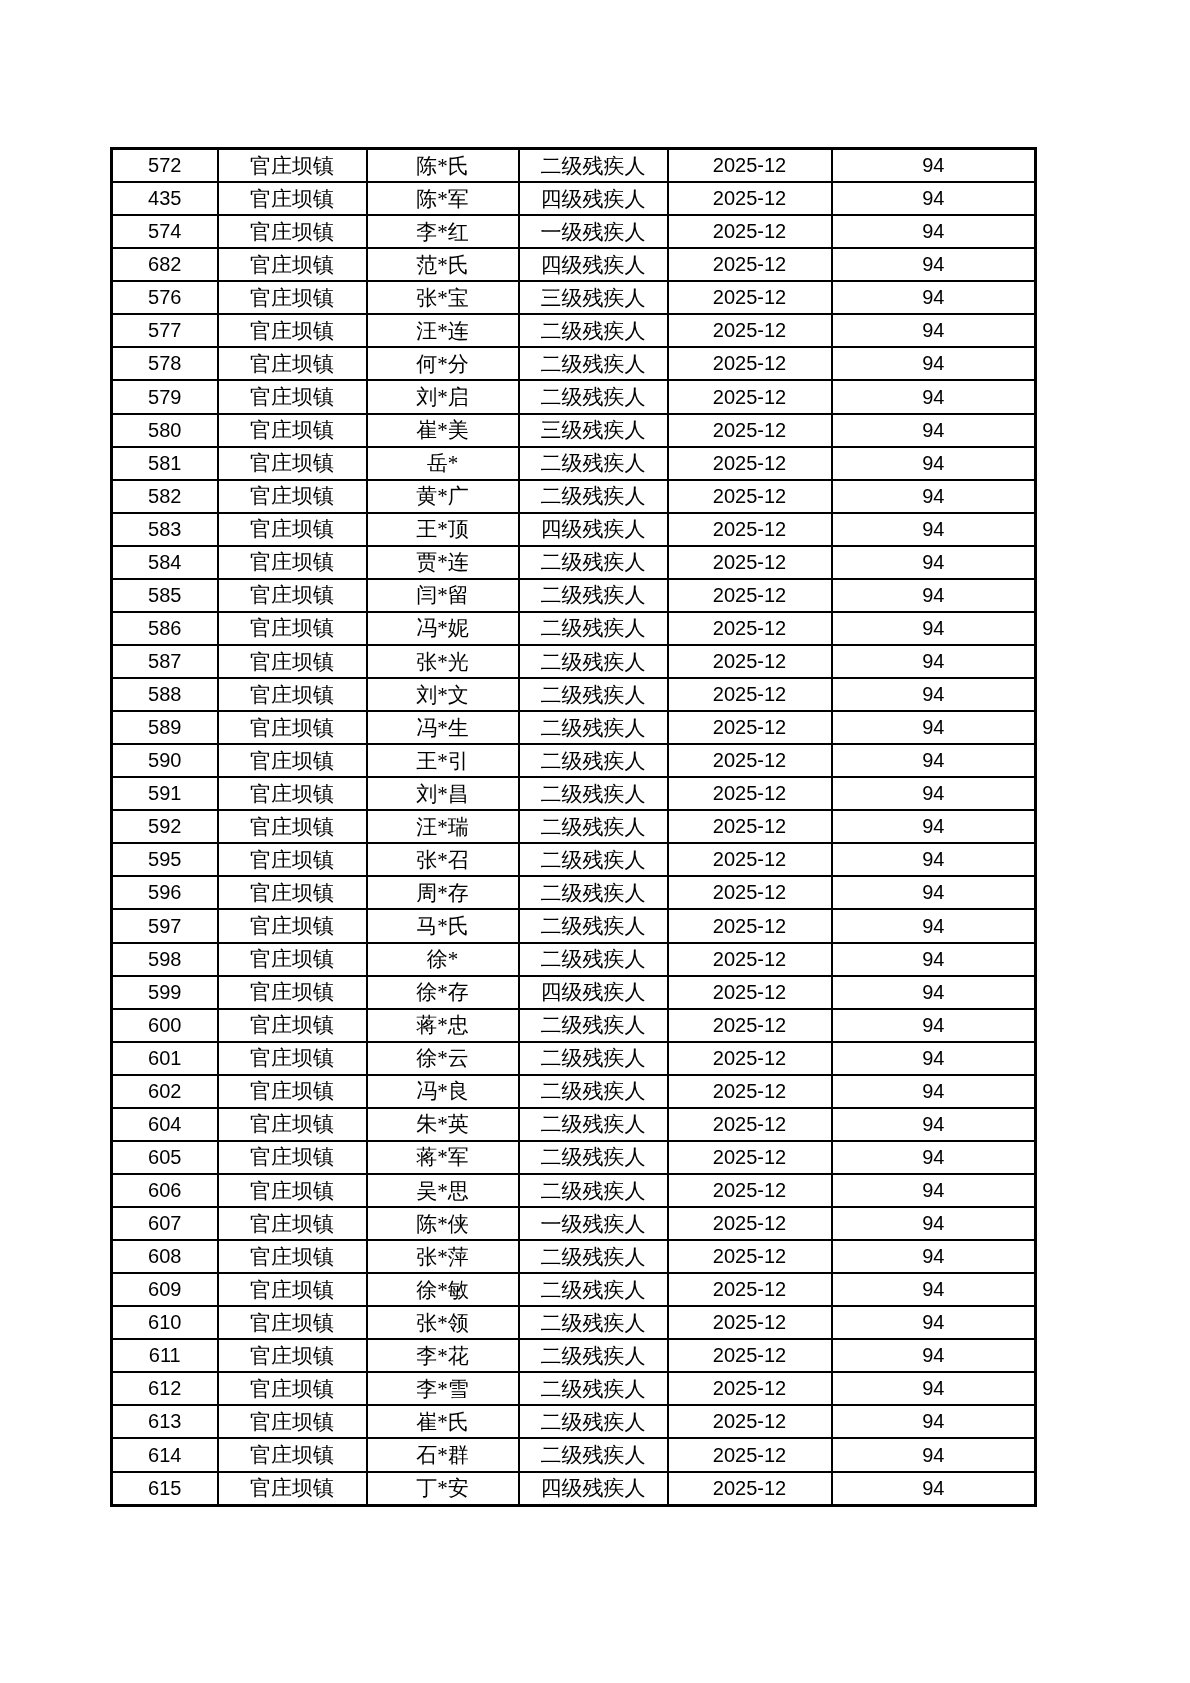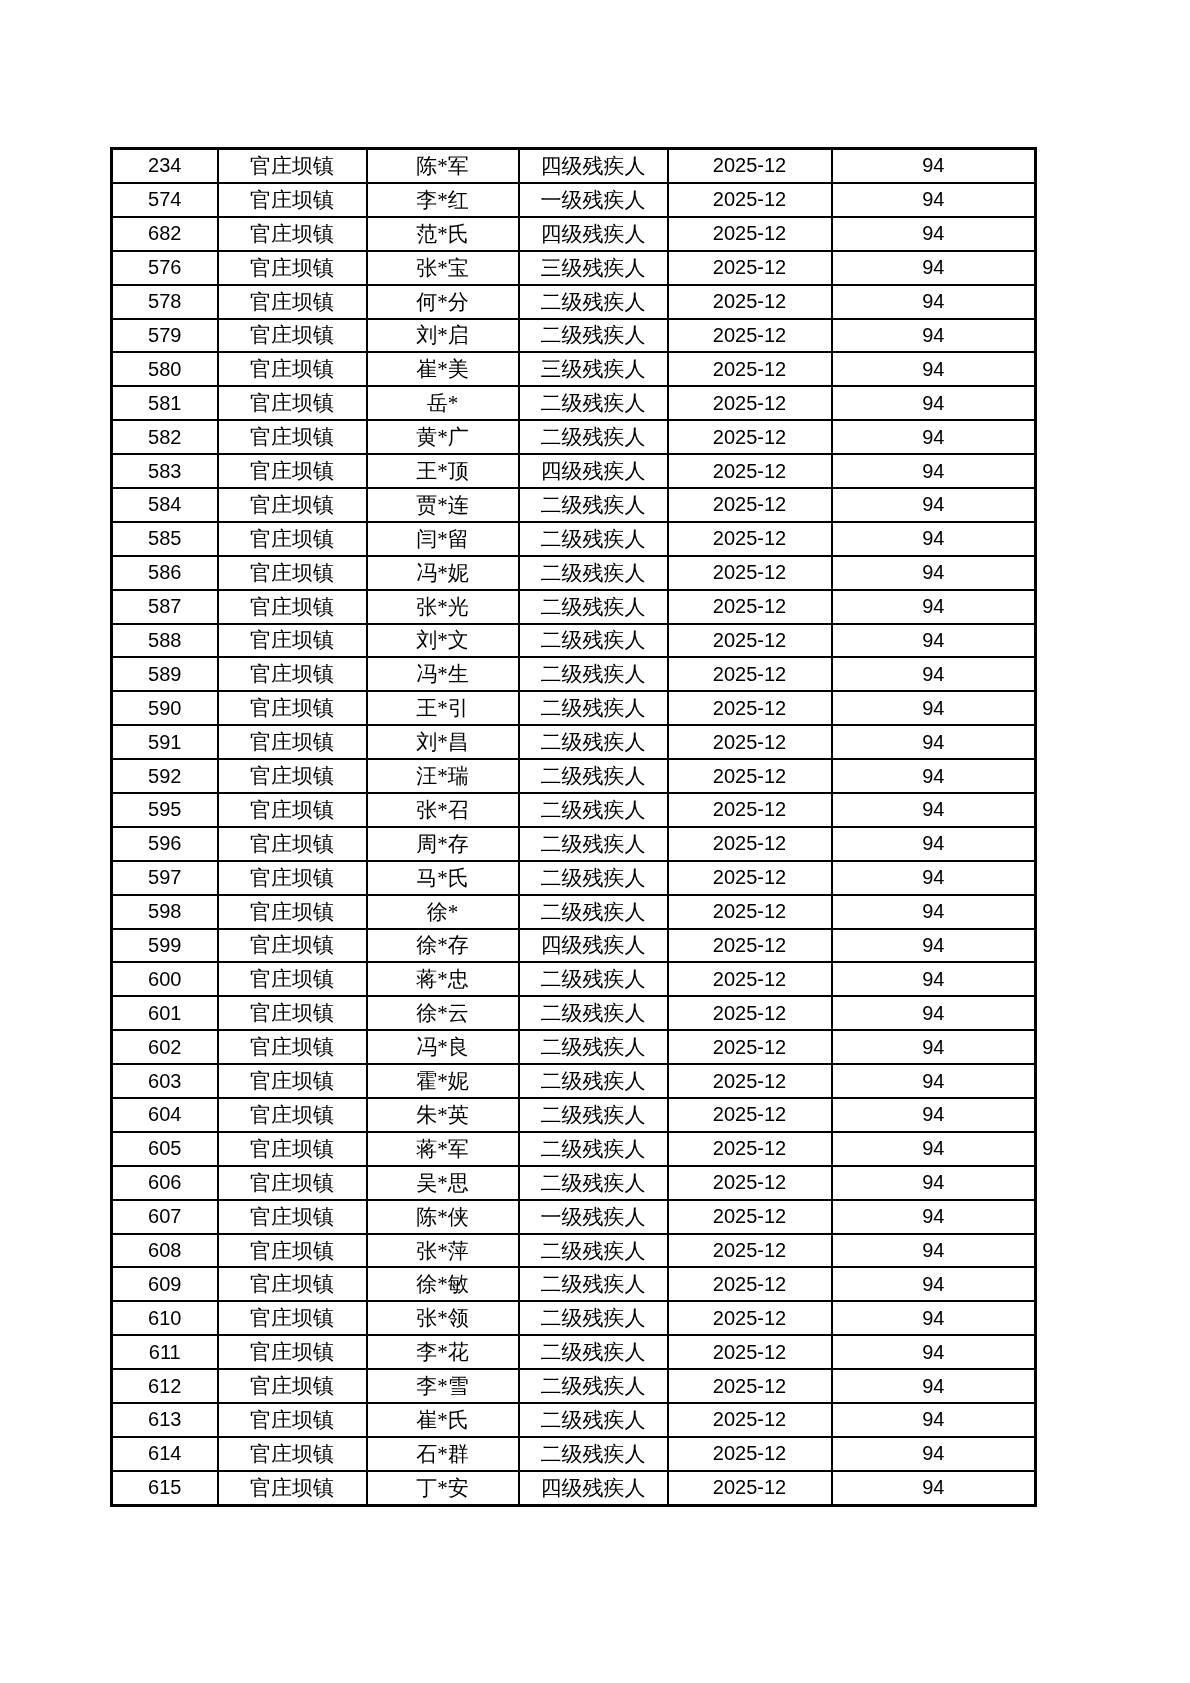--- a/index.html
+++ b/index.html
@@ -56,21 +56,29 @@
     <colgroup>
       <col style="width:106px">
       <col style="width:149px">
       <col style="width:152px">
       <col style="width:149px">
       <col style="width:164px">
       <col style="width:204px">
     </colgroup>
     <tbody id="table-body">
         <tr>
-          <td class="num">234</td>
+          <td class="num">572</td>
+          <td class="cjk">官庄坝镇</td>
+          <td class="cjk">陈*氏</td>
+          <td class="cjk">二级残疾人</td>
+          <td class="num">2025-12</td>
+          <td class="num">94</td>
+        </tr>
+        <tr>
+          <td class="num">435</td>
           <td class="cjk">官庄坝镇</td>
           <td class="cjk">陈*军</td>
           <td class="cjk">四级残疾人</td>
           <td class="num">2025-12</td>
           <td class="num">94</td>
         </tr>
         <tr>
           <td class="num">574</td>
           <td class="cjk">官庄坝镇</td>
           <td class="cjk">李*红</td>
@@ -88,20 +96,28 @@
         </tr>
         <tr>
           <td class="num">576</td>
           <td class="cjk">官庄坝镇</td>
           <td class="cjk">张*宝</td>
           <td class="cjk">三级残疾人</td>
           <td class="num">2025-12</td>
           <td class="num">94</td>
         </tr>
         <tr>
+          <td class="num">577</td>
+          <td class="cjk">官庄坝镇</td>
+          <td class="cjk">汪*连</td>
+          <td class="cjk">二级残疾人</td>
+          <td class="num">2025-12</td>
+          <td class="num">94</td>
+        </tr>
+        <tr>
           <td class="num">578</td>
           <td class="cjk">官庄坝镇</td>
           <td class="cjk">何*分</td>
           <td class="cjk">二级残疾人</td>
           <td class="num">2025-12</td>
           <td class="num">94</td>
         </tr>
         <tr>
           <td class="num">579</td>
           <td class="cjk">官庄坝镇</td>
@@ -267,28 +283,20 @@
           <td class="cjk">官庄坝镇</td>
           <td class="cjk">徐*云</td>
           <td class="cjk">二级残疾人</td>
           <td class="num">2025-12</td>
           <td class="num">94</td>
         </tr>
         <tr>
           <td class="num">602</td>
           <td class="cjk">官庄坝镇</td>
           <td class="cjk">冯*良</td>
-          <td class="cjk">二级残疾人</td>
-          <td class="num">2025-12</td>
-          <td class="num">94</td>
-        </tr>
-        <tr>
-          <td class="num">603</td>
-          <td class="cjk">官庄坝镇</td>
-          <td class="cjk">霍*妮</td>
           <td class="cjk">二级残疾人</td>
           <td class="num">2025-12</td>
           <td class="num">94</td>
         </tr>
         <tr>
           <td class="num">604</td>
           <td class="cjk">官庄坝镇</td>
           <td class="cjk">朱*英</td>
           <td class="cjk">二级残疾人</td>
           <td class="num">2025-12</td>

